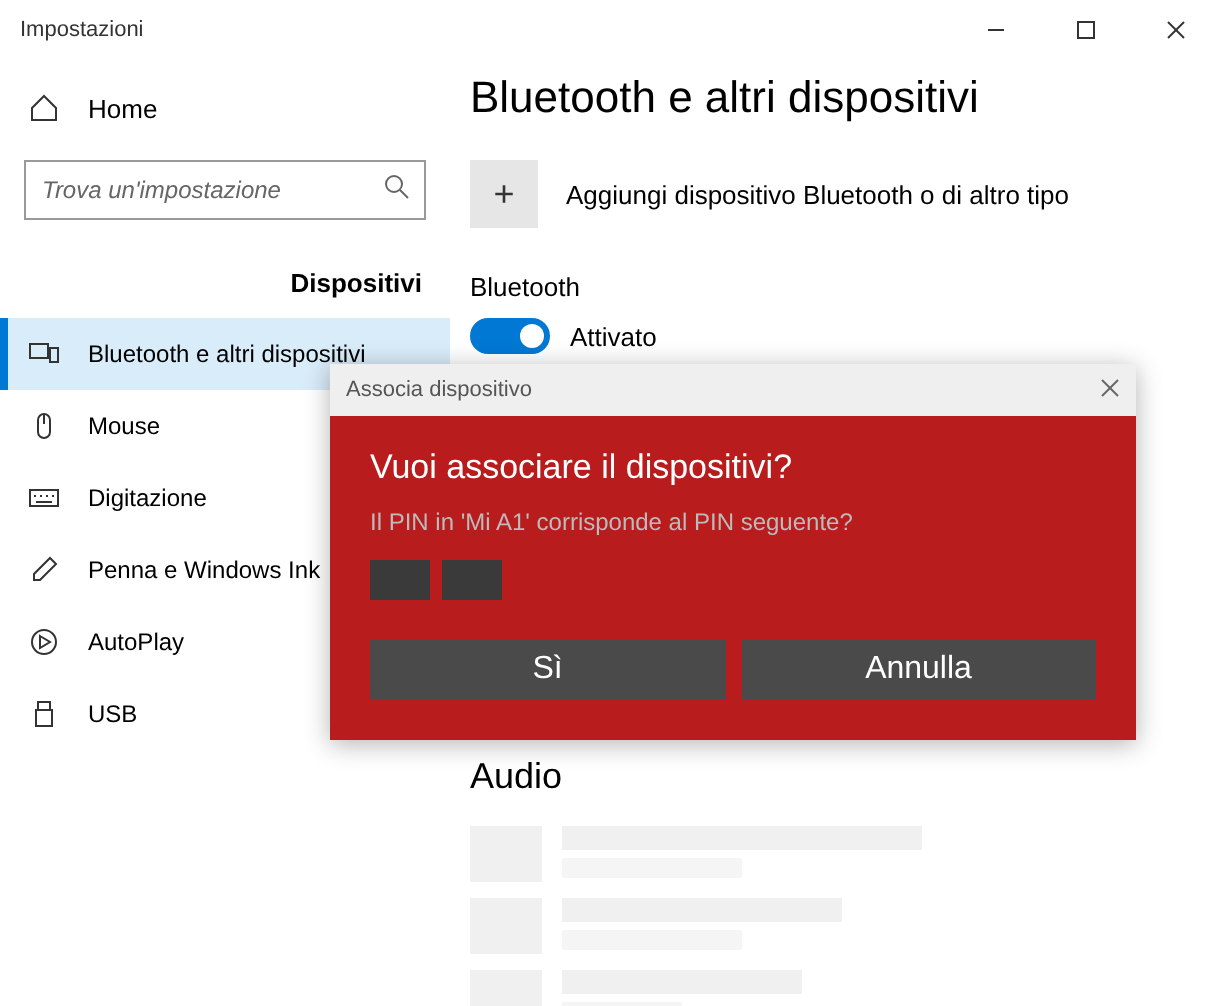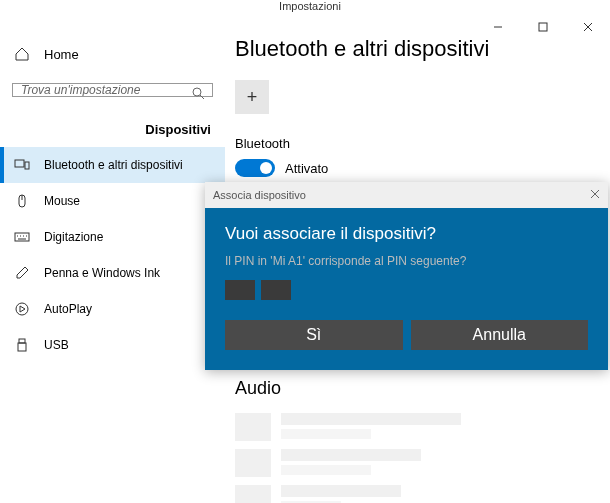--- a/index.html
+++ b/index.html
@@ -1,29 +1,29 @@
 <!DOCTYPE html>
 <html><head>
 <meta charset="utf-8">
 <style>
   * { box-sizing: border-box; margin: 0; padding: 0; font-family: 'Segoe UI', sans-serif; }
   body { width: 610px; height: 503px; background: #fff; overflow: hidden; position: relative; }
   
-  .titlebar { height: 30px; display: flex; align-items: center; padding-left: 10px; font-size: 11px; color: #333; flex-direction: column; }
+  .titlebar { height: 30px; display: flex; align-items: center; padding-left: 10px; font-size: 11px; color: #333; }
   .title-controls { margin-left: auto; display: flex; }
   .title-btn { width: 45px; height: 30px; display: flex; align-items: center; justify-content: center; cursor: pointer; }
   
   .body-area { display: flex; height: calc(100% - 30px); }
   
   .sidebar { width: 225px; padding: 8px 0; }
   .home-row { display: flex; align-items: center; padding: 8px 14px; font-size: 13px; cursor: pointer; }
   .home-row svg, .nav-item svg { width: 16px; height: 16px; margin-right: 14px; flex-shrink: 0; }
   
   .search-wrap { margin: 10px 12px; position: relative; }
-  .search-input { width: 100%; height: 14px; border: 1px solid #999; padding: 0 28px 0 8px; font-size: 12px; background: #fff; }
+  .search-input { width: 100%; height: 30px; border: 1px solid #999; padding: 0 28px 0 8px; font-size: 12px; background: #fff; }
   .search-input::placeholder { color: #666; font-style: italic; }
   .search-icon { position: absolute; right: 6px; top: 6px; }
   
   .cat-heading { padding: 14px 14px 10px; font-size: 13px; font-weight: 600; text-align: right; }
   
   .nav-item { display: flex; align-items: center; padding: 10px 14px; font-size: 12px; cursor: pointer; position: relative; }
   .nav-item.active { background: #d9ecf9; }
   .nav-item.active::before { content: ''; position: absolute; left: 0; top: 0; bottom: 0; width: 4px; background: #0078d4; }
   
   .main { flex: 1; padding: 6px 20px 0 10px; }
@@ -41,21 +41,21 @@
   
   .audio-heading { font-size: 18px; font-weight: 400; margin-top: 170px; margin-bottom: 14px; }
   .placeholder-list { }
   .ph-row { display: flex; margin-bottom: 8px; }
   .ph-icon { width: 36px; height: 28px; background: #f0f0f0; margin-right: 10px; }
   .ph-lines { }
   .ph-line1 { width: 180px; height: 12px; background: #f0f0f0; margin-bottom: 4px; }
   .ph-line2 { width: 90px; height: 10px; background: #f5f5f5; }
   
   
-  .dialog { position: absolute; left: 165px; top: 182px; width: 403px; background: #0369a1; color: #ccc; box-shadow: 0 2px 12px rgba(0,0,0,.3); margin-left: 40px; }
+  .dialog { position: absolute; left: 165px; top: 182px; width: 403px; background: #b91c1c; color: #ccc; box-shadow: 0 2px 12px rgba(0,0,0,.3); }
   .dialog-titlebar { height: 26px; display: flex; align-items: center; padding: 0 8px; background: #efefef; color: #555; font-size: 11px; }
   .dialog-close { margin-left: auto; cursor: pointer; }
   .dialog-body { padding: 16px 20px 20px; }
   .dialog-heading { color: #fff; font-size: 17px; font-weight: 400; margin-bottom: 10px; }
   .dialog-sub { font-size: 12px; color: #bbb; margin-bottom: 12px; }
   .pin-blocks { display: flex; gap: 6px; margin-bottom: 20px; }
   .pin-block { width: 30px; height: 20px; background: #3a3a3a; }
   .dialog-btns { display: flex; gap: 8px; }
   .dlg-btn { flex: 1; height: 30px; background: #4a4a4a; color: #fff; border: none; font-size: 16px; cursor: pointer; }
 </style>
@@ -145,20 +145,21 @@
           <rect x="4" y="6" width="8" height="8" fill="none" stroke="#333"></rect>
         </svg>
       <span>USB</span>
     </div>
   </div>
 
   <div class="main">
     <h1>Bluetooth e altri dispositivi</h1>
     <div class="add-row">
       <div class="plus-box">+</div>
+      <span class="add-text">Aggiungi dispositivo Bluetooth o di altro tipo</span>
     </div>
     <div class="section-label">Bluetooth</div>
     <div class="toggle-row">
       <div class="toggle">
           <div class="toggle-knob"></div>
         </div>
       <span class="toggle-label">Attivato</span>
     </div>
     <div class="disc-text">Ora individuabile come "CASA-PC"</div>
 

